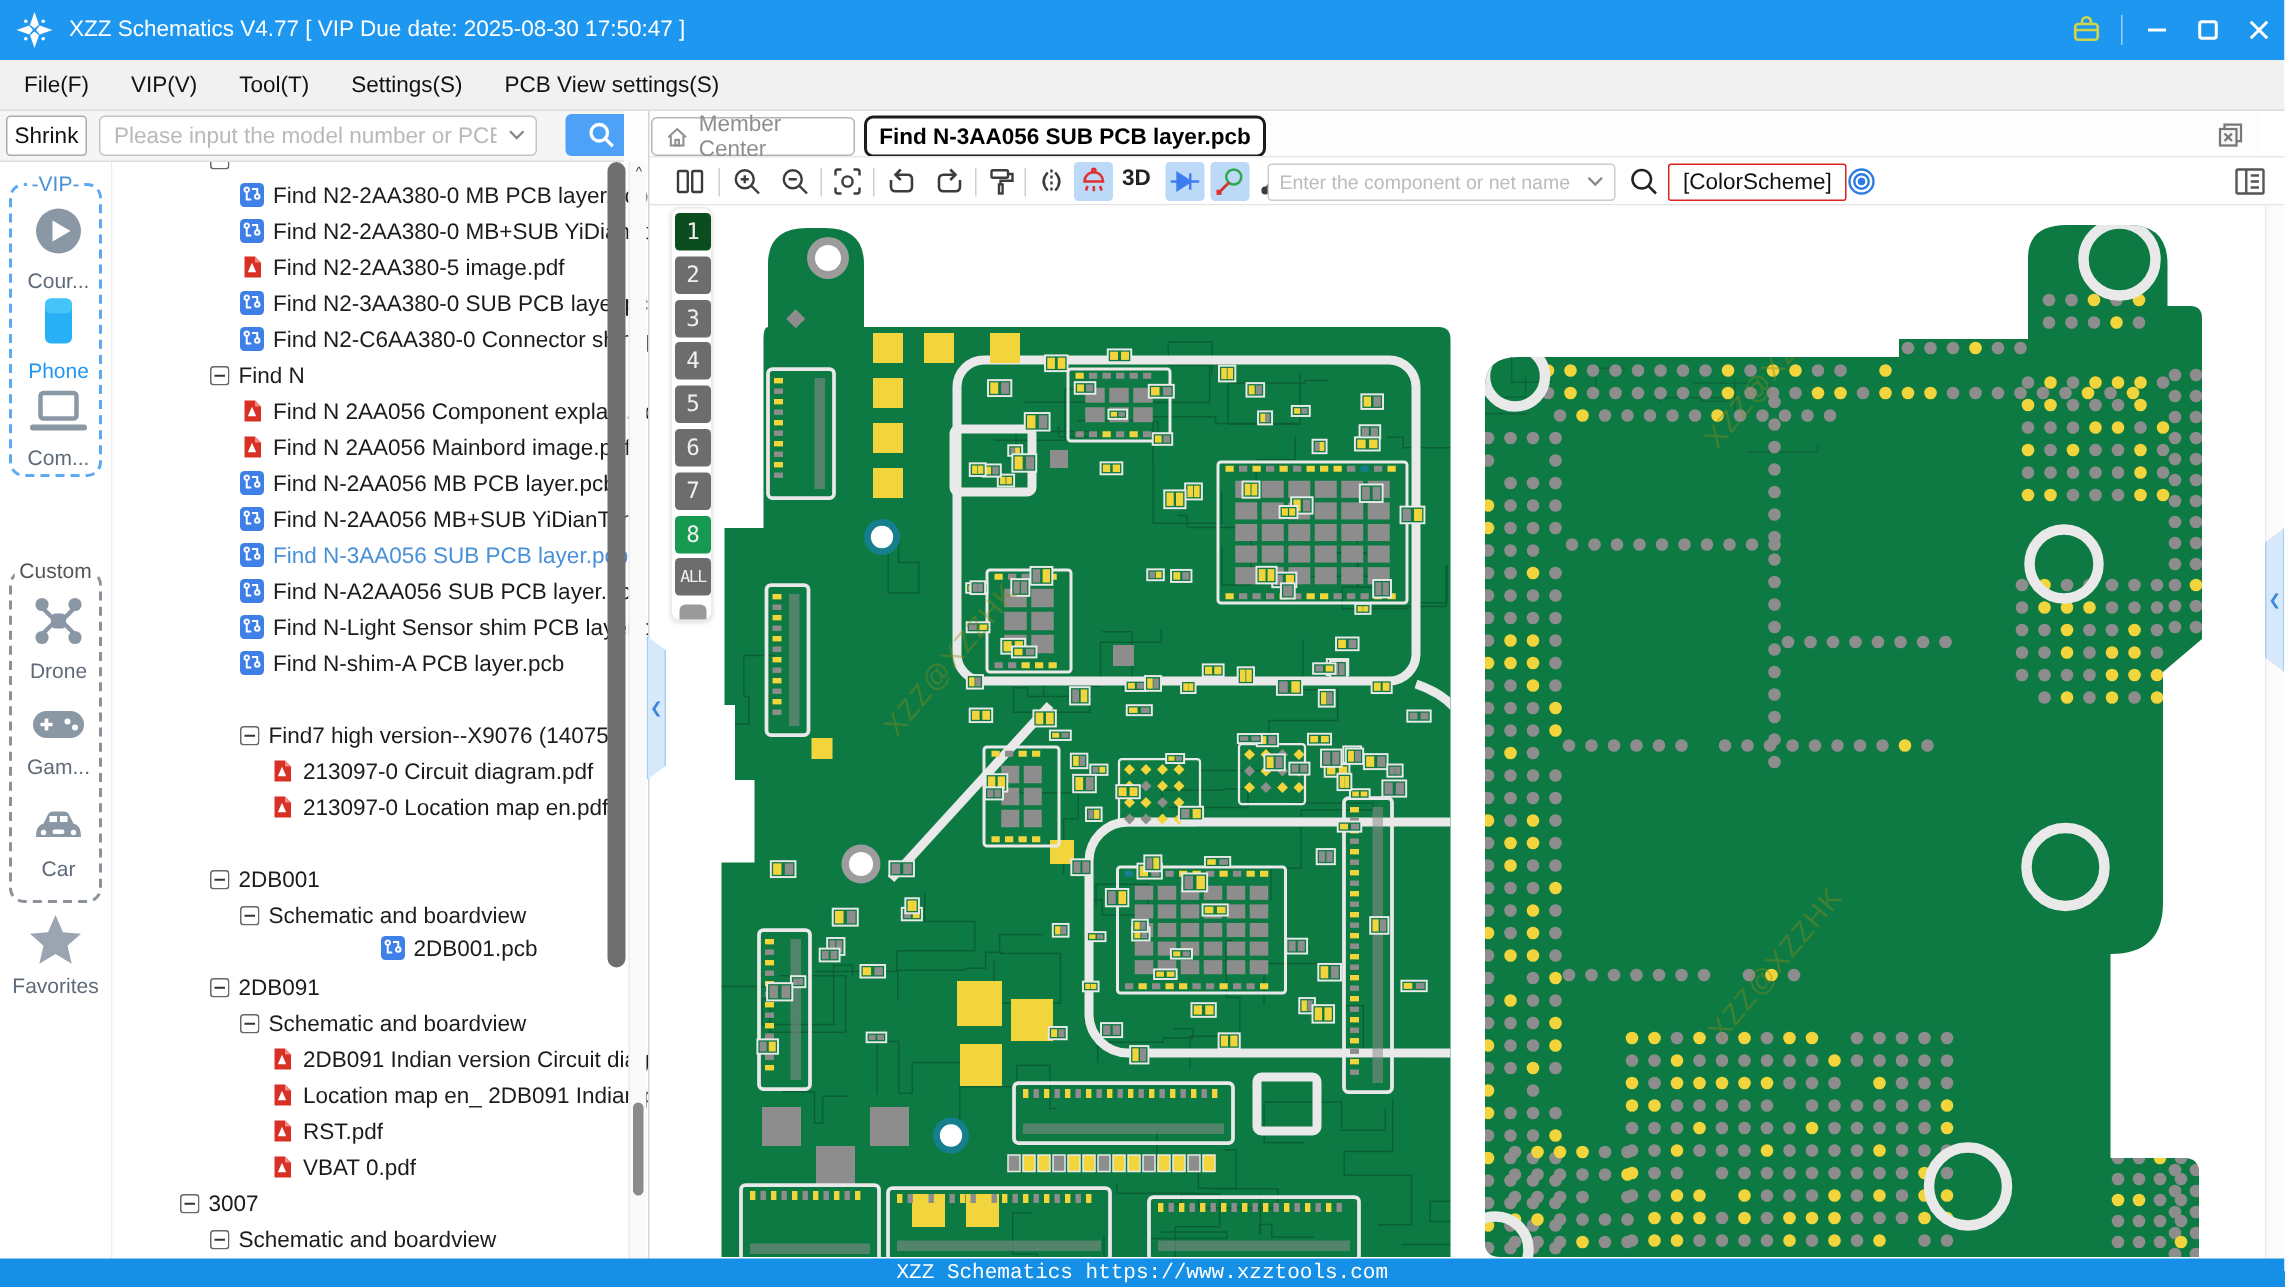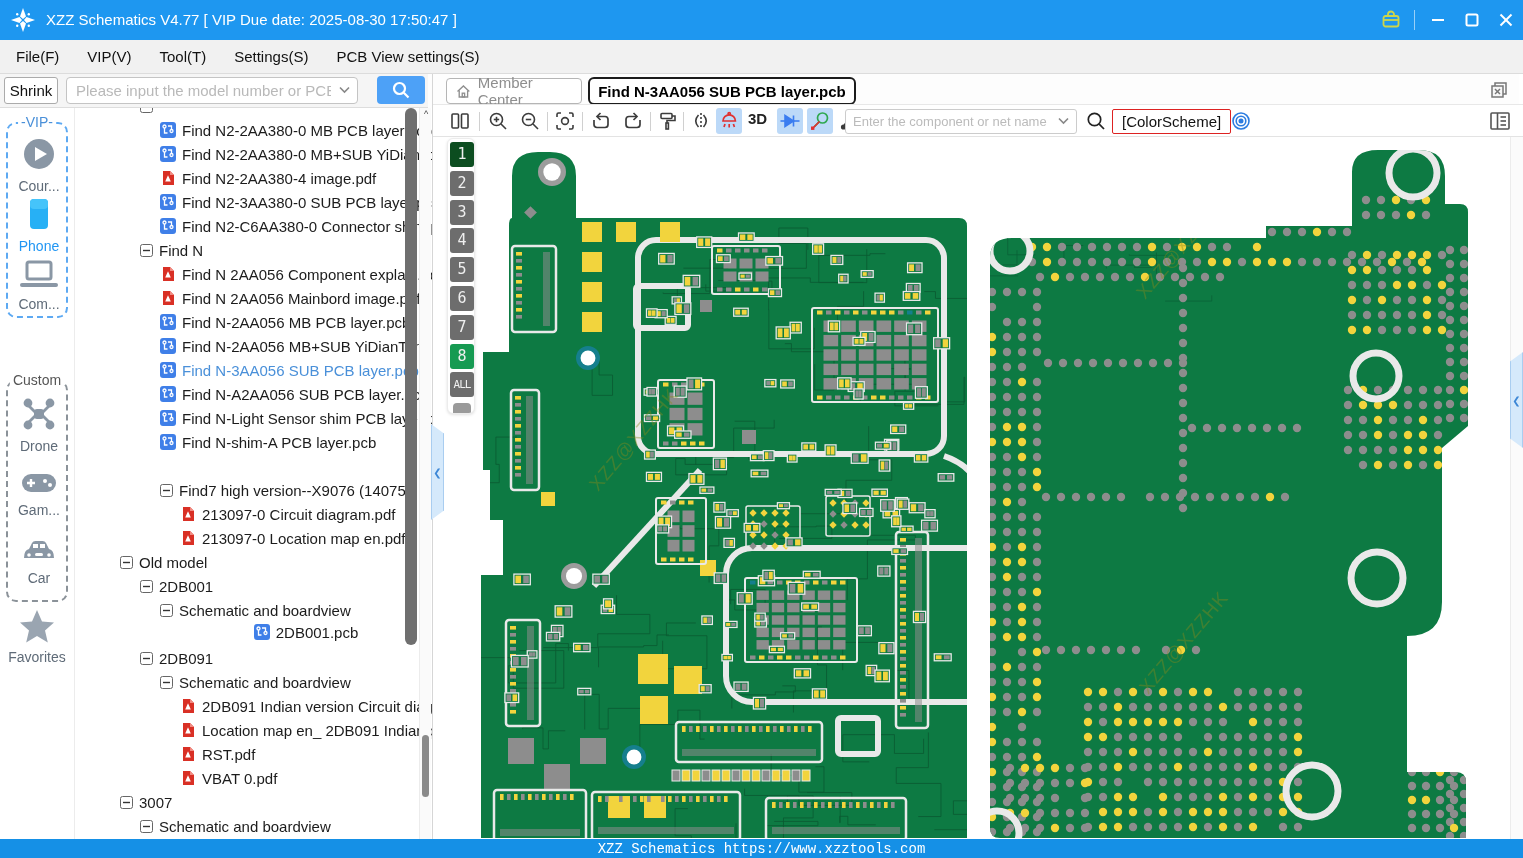--- a/index.html
+++ b/index.html
@@ -18,21 +18,21 @@
   .winsep { width:1px; height:20px; background:rgba(255,255,255,.55); margin:0 6px; }
 
   
   .menubar { position:absolute; left:0; top:40px; width:1523px; height:34px;
     background:#f1f1f1; border-bottom:1px solid #dcdcdc; display:flex; align-items:center; gap:28px; padding-left:16px; }
   .menuitem { font-size:15px; color:#111; }
 
   
   .subheader { position:absolute; left:0; top:74px; width:1523px; height:34px; }
   .sub-left { position:absolute; left:0; top:0; width:432px; height:34px; background:#f5f5f5; border-bottom:1px solid #ddd; }
-  .sub-right{ position:absolute; left:428px; top:0; width:1091px; height:34px; background:#fdfdfd; }
+  .sub-right{ position:absolute; left:416px; top:0; width:1091px; height:34px; background:#fdfdfd; }
   .shrink-btn { position:absolute; left:4px; top:3px; width:54px; height:27px; background:#fff;
     border:1px solid #ababab; border-radius:3px; font-size:15px; color:#111; text-align:center; line-height:25px; }
   .model-combo { position:absolute; left:66px; top:3px; width:292px; height:27px; background:#fff;
     border:1px solid #c4c4c4; border-radius:4px; }
   .model-combo input { position:absolute; left:9px; top:1px; width:255px; height:23px; border:none; outline:none;
     font-size:15px; color:#333; font-family:"Liberation Sans",sans-serif; }
   .model-combo input::placeholder { color:#b9b9b9; }
   .combo-chevron { position:absolute; right:7px; top:8px; }
   .search-btn { position:absolute; left:377px; top:2px; width:48px; height:28px; background:#4da1f7;
     border-radius:4px; display:flex; align-items:center; justify-content:center; }
@@ -309,21 +309,21 @@
         <span class="tlabel">Find N2-2AA380-0 MB+SUB YiDianTong.pcb</span>
       </div>
       <div class="trow" style="top: 58px; padding-left: 85px;">
         <span class="ticon">
           <svg width="16" height="16" viewBox="0 0 16 16">
             <path d="M3 1 h7 l4 4 v10 H3 z" fill="#d93025"></path>
             <path d="M10 1 l4 4 h-4 z" fill="#f28b82"></path>
             <path d="M8 5.2 l2.8 6.3 H5.2 z" fill="#fff"></path>
           </svg>
         </span>
-        <span class="tlabel">Find N2-2AA380-4 image.pdf</span>
+        <span class="tlabel">Find N2-2AA380-5 image.pdf</span>
       </div>
       <div class="trow" style="top: 82px; padding-left: 85px;">
         <span class="ticon">
           <svg width="16" height="16" viewBox="0 0 16 16">
             <rect width="16" height="16" rx="3" fill="#3f7fe8"></rect>
             <g stroke="#fff" stroke-width="1.3" fill="none">
               <circle cx="4.5" cy="4.5" r="1.5"></circle>
               <circle cx="11.5" cy="9" r="1.5"></circle>
               <path d="M4.5 6 v5 h3 M11.5 7.5 V4 H8"></path>
             </g>
@@ -472,29 +472,20 @@
       </div>
       <div class="trow" style="top: 418px; padding-left: 105px;">
         <span class="ticon">
           <svg width="16" height="16" viewBox="0 0 16 16">
             <path d="M3 1 h7 l4 4 v10 H3 z" fill="#d93025"></path>
             <path d="M10 1 l4 4 h-4 z" fill="#f28b82"></path>
             <path d="M8 5.2 l2.8 6.3 H5.2 z" fill="#fff"></path>
           </svg>
         </span>
         <span class="tlabel">213097-0 Location map en.pdf</span>
-      </div>
-      <div class="trow" style="top: 442px; padding-left: 45px;">
-        <span class="ticon">
-          <svg width="13" height="13" viewBox="0 0 13 13">
-            <rect x="0.5" y="0.5" width="12" height="12" rx="2" fill="#fff" stroke="#666"></rect>
-            <line x1="3" y1="6.5" x2="10" y2="6.5" stroke="#333" stroke-width="1.4"></line>
-          </svg>
-        </span>
-        <span class="tlabel">Old model</span>
       </div>
       <div class="trow" style="top: 466px; padding-left: 65px;">
         <span class="ticon">
           <svg width="13" height="13" viewBox="0 0 13 13">
             <rect x="0.5" y="0.5" width="12" height="12" rx="2" fill="#fff" stroke="#666"></rect>
             <line x1="3" y1="6.5" x2="10" y2="6.5" stroke="#333" stroke-width="1.4"></line>
           </svg>
         </span>
         <span class="tlabel">2DB001</span>
       </div>

